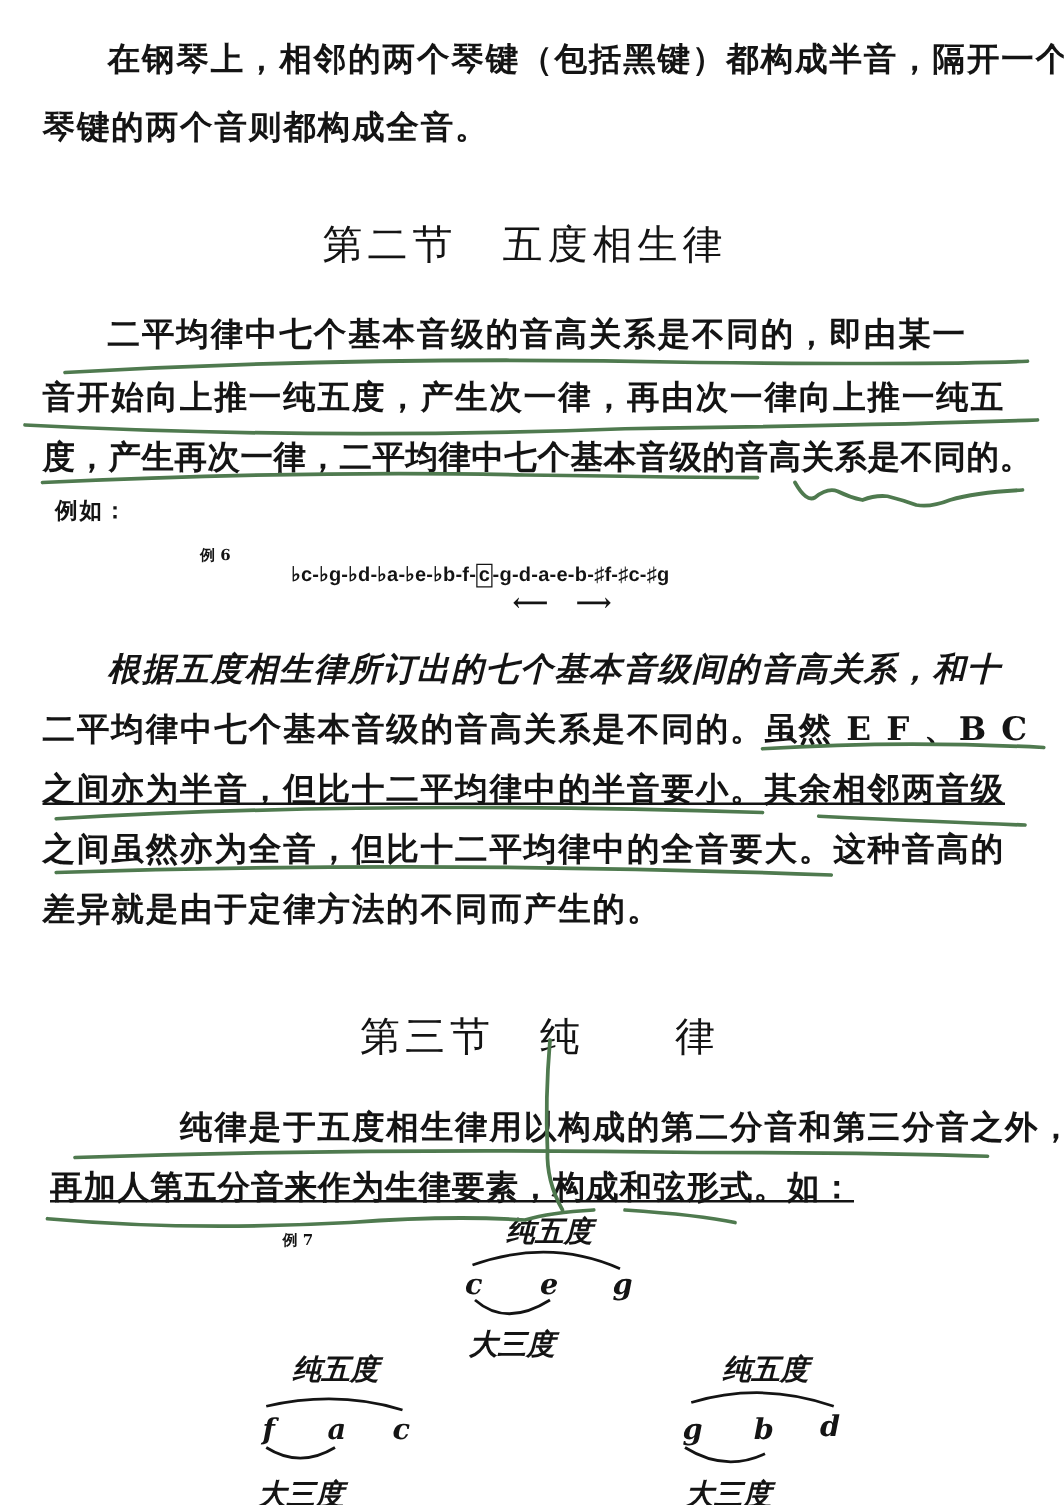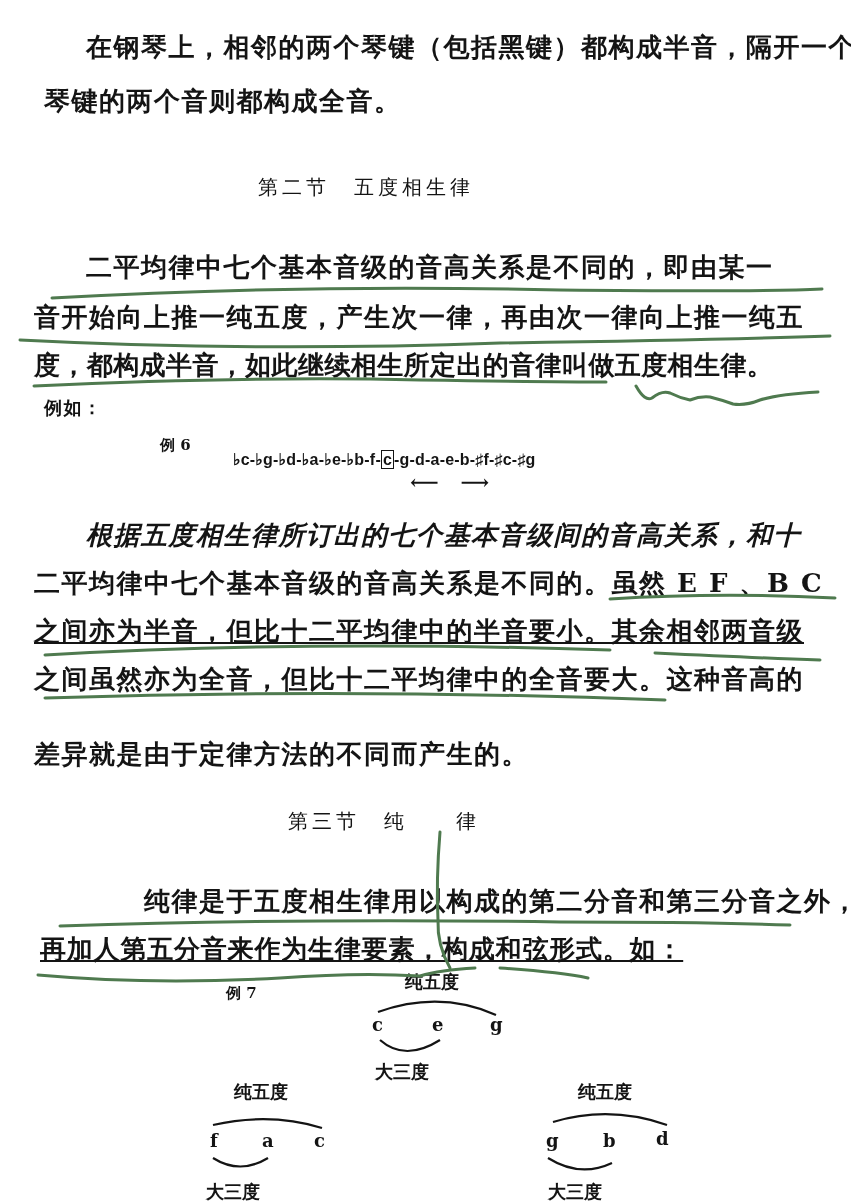--- a/index.html
+++ b/index.html
@@ -1,53 +1,53 @@
 <!DOCTYPE html>
 <html><head>
 <meta charset="utf-8">
 <style>
   html, body { margin: 0; padding: 0; background: #ffffff; }
   body { width: 851px; height: 1204px; position: relative; overflow: hidden;
          font-family: "DejaVu Serif", "Liberation Serif", serif; color: #141414; }
   .line { position: absolute; white-space: nowrap; font-size: 26px; letter-spacing: 1.5px; font-weight: bold; }
-  .heading { position: absolute; white-space: nowrap; font-size: 20px; letter-spacing: 4px; }
-  .small { position: absolute; white-space: nowrap; font-size: 15px; font-weight: bold; }
-  .note { position: absolute; white-space: nowrap; font-size: 18px; font-weight: bold; }
+  .heading { position: absolute; white-space: nowrap; font-size: 32px; letter-spacing: 4px; }
+  .small { position: absolute; white-space: nowrap; font-size: 12px; font-weight: bold; }
+  .note { position: absolute; white-space: nowrap; font-size: 23px; font-weight: bold; font-style: italic; }
   .mono { font-family: Liberation Sans, sans-serif; }
   svg.overlay { position: absolute; left: 0; top: 0; pointer-events: none; }
   .boxed { border: 1.5px solid #141414; padding: 0 1px; }
 </style>
 </head>
 <body>
 
 <div class="line" style="left:86px; top:30px;">在钢琴上，相邻的两个琴键（包括黑键）都构成半音，隔开一个</div>
-<div class="line" style="left:44px; top:84px;text-align:center;">琴键的两个音则都构成全音。</div>
+<div class="line" style="left:34px; top:84px;text-align:center;">琴键的两个音则都构成全音。</div>
 
 <div class="heading" style="left:258px; top:174px;">第二节　五度相生律</div>
 
 <div class="line" style="left:86px; top:250px;">二平均律中七个基本音级的音高关系是不同的，即由某一</div>
 <div class="line" style="left:34px; top:300px;">音开始向上推一纯五度，产生次一律，再由次一律向上推一纯五</div>
-<div class="line" style="left:34px; top:348px; letter-spacing:0.4px;">度，都构成半音，如此继续相生所定出的音律叫做五度相生律。</div>
+<div class="line" style="left:34px; top:348px; letter-spacing:0.4px;">度，产生再次一律，二平均律中七个基本音级的音高关系是不同的。</div>
 <div class="line" style="left:44px; top:396px; font-size:18px;">例如：</div>
 
 <div class="small" style="left:160px; top:436px;">例 6</div>
 <div class="small mono" style="left:233px; top:450px; font-size:16px; letter-spacing:0.2px;">
   <span>♭c-♭g-♭d-♭a-♭e-♭b-f-</span><span class="boxed">c</span><span>-g-d-a-e-b-♯f-♯c-♯g</span>
 </div>
 <div class="small" style="left:410px; top:470px; font-size:20px;">
   <span>⟵</span>
   <span style="display:inline-block;width:8px;"></span>
   <span>⟶</span>
 </div>
 
 <div class="line" style="left:86px; top:518px;font-style:italic;">根据五度相生律所订出的七个基本音级间的音高关系，和十</div>
 <div class="line" style="left:34px; top:566px;">二平均律中七个基本音级的音高关系是不同的。虽然 E F 、B C</div>
 <div class="line" style="left:34px; top:614px;text-decoration:underline;">之间亦为半音，但比十二平均律中的半音要小。其余相邻两音级</div>
 <div class="line" style="left:34px; top:662px;">之间虽然亦为全音，但比十二平均律中的全音要大。这种音高的</div>
-<div class="line" style="left:34px; top:737px;font-family:Liberation Serif, serif;">差异就是由于定律方法的不同而产生的。</div>
+<div class="line" style="left:34px; top:710px;font-family:Liberation Serif, serif;">差异就是由于定律方法的不同而产生的。</div>
 
 <div class="heading" style="left:288px; top:808px;">第三节　纯　　律</div>
 
 <div class="line" style="left:96px; top:884px;margin-left:48px;">纯律是于五度相生律用以构成的第二分音和第三分音之外，</div>
 <div class="line" style="left:40px; top:932px; letter-spacing:0.8px;text-decoration:underline;">再加人第五分音来作为生律要素，构成和弦形式。如：</div>
 
 <div class="small" style="left:226px; top:984px;">例 7</div>
 
 <div>
   <div class="note" style="left:405px; top:970px;">纯五度</div>

